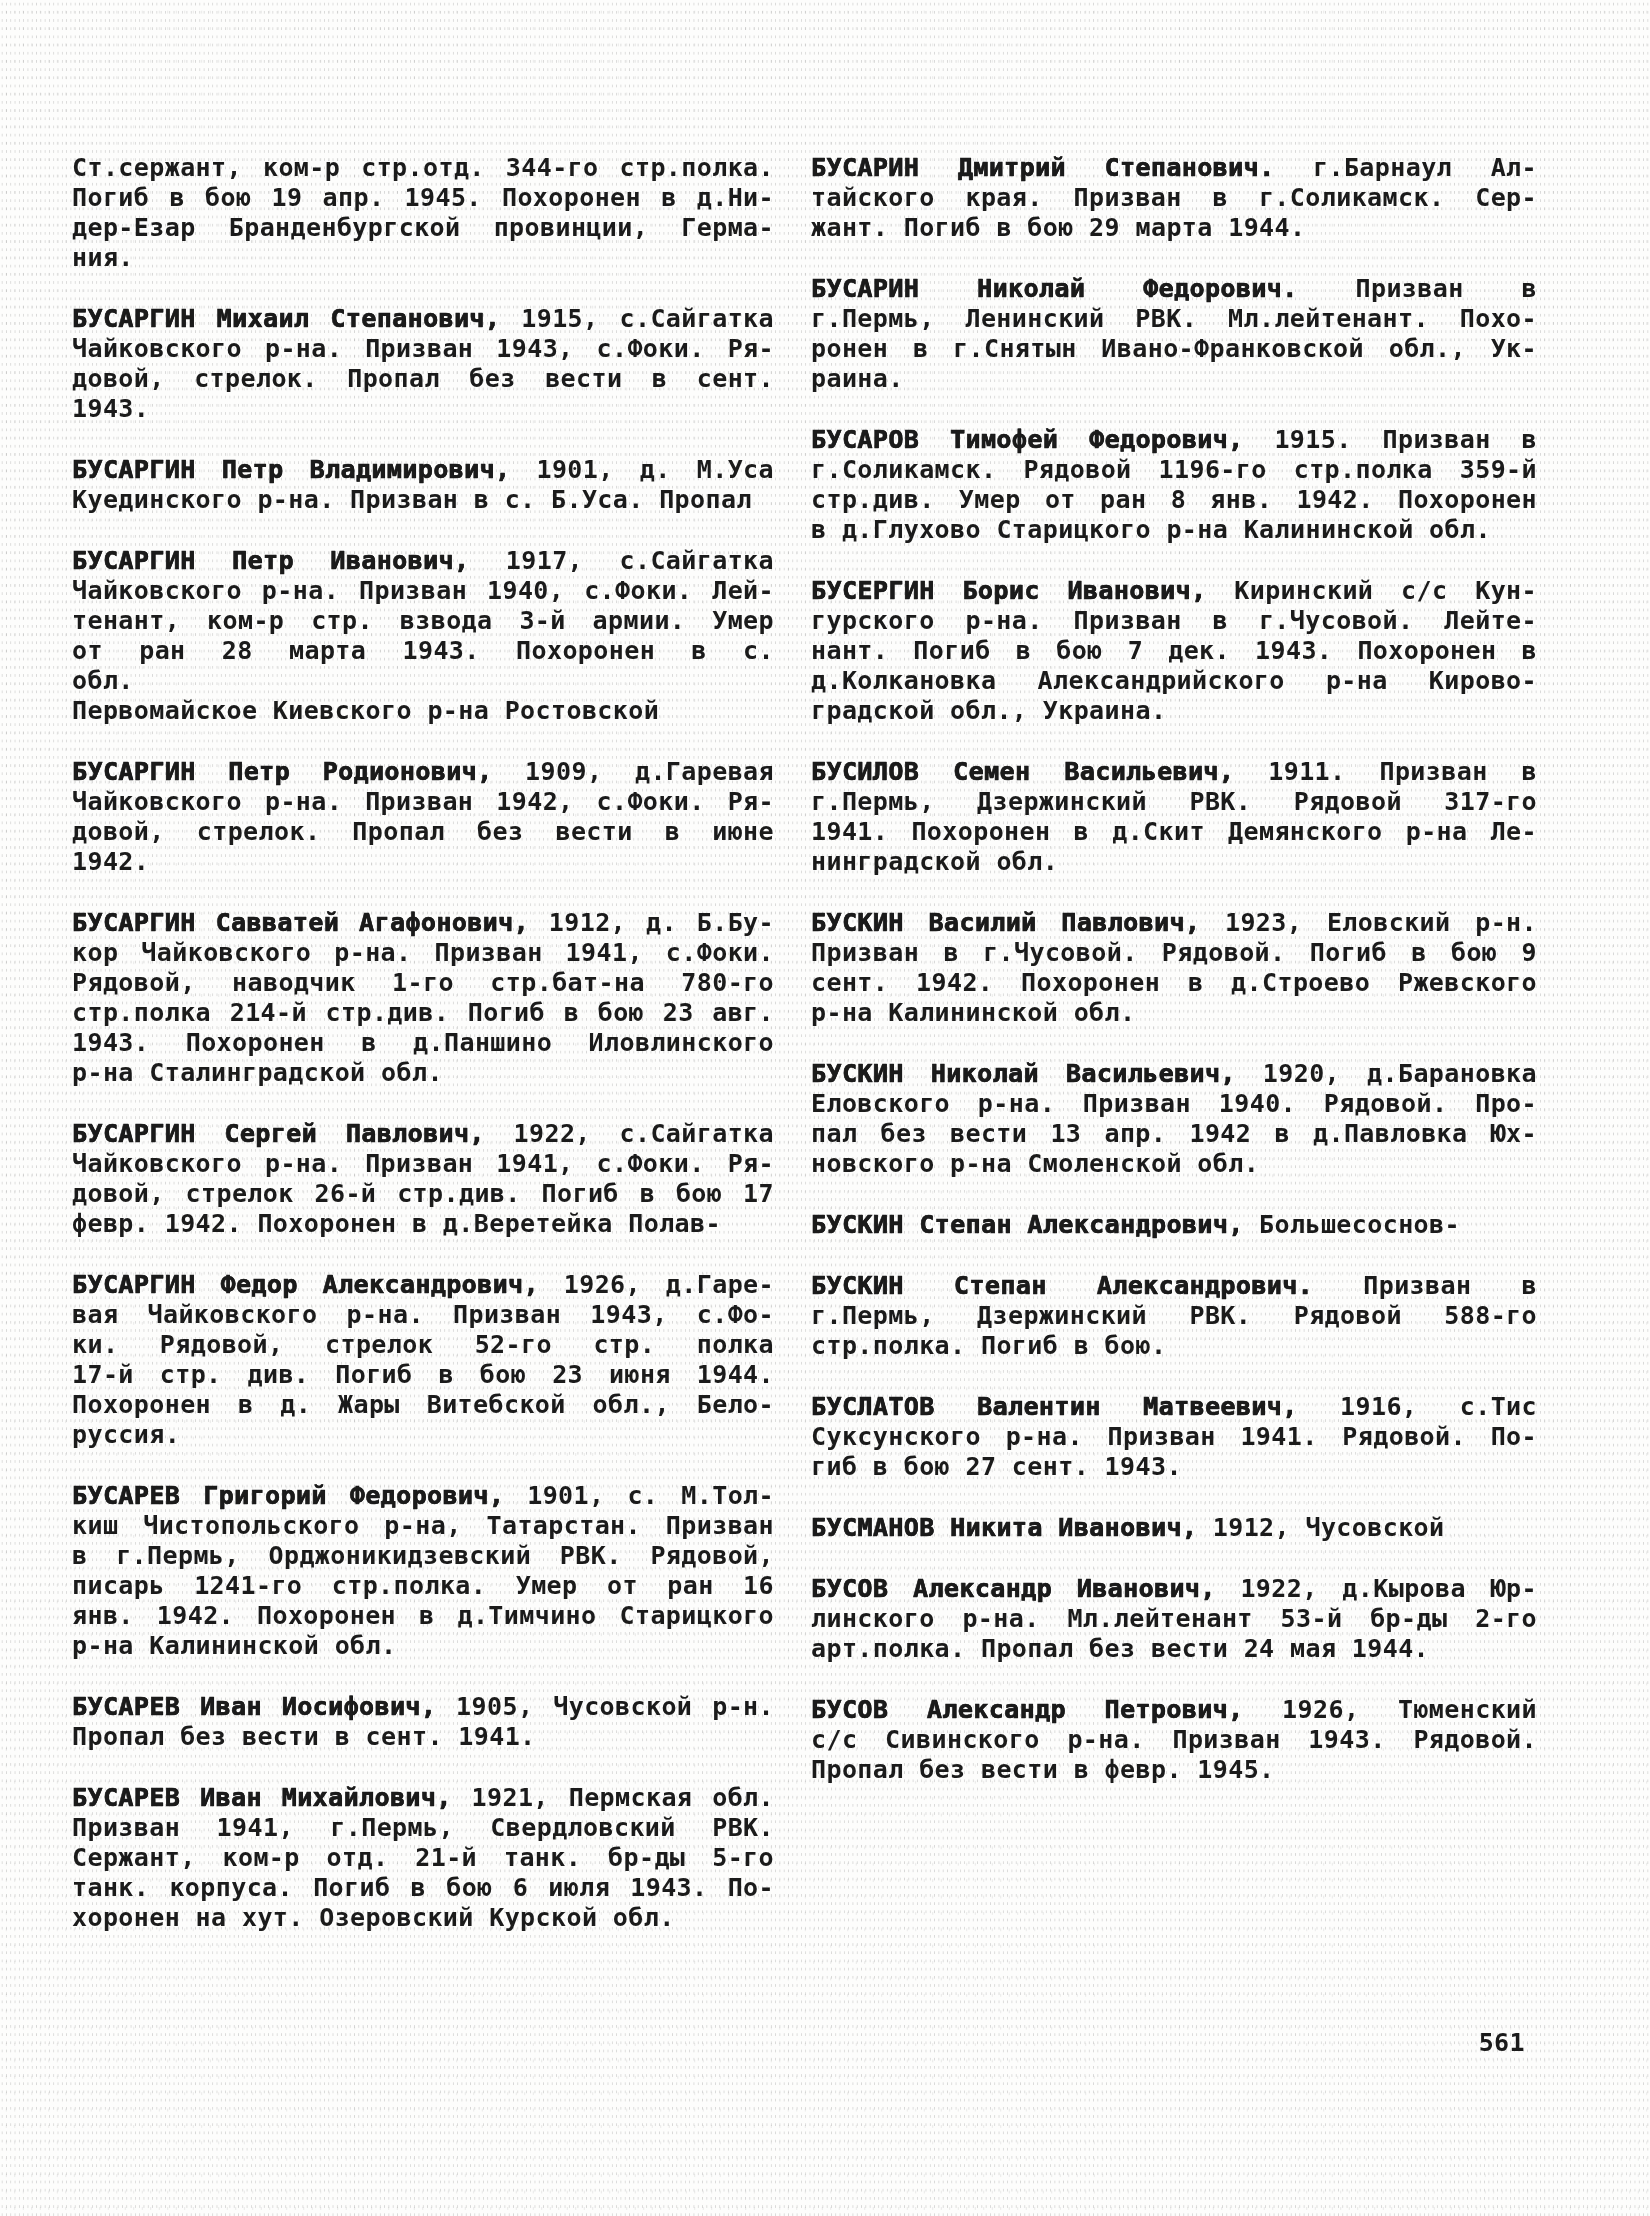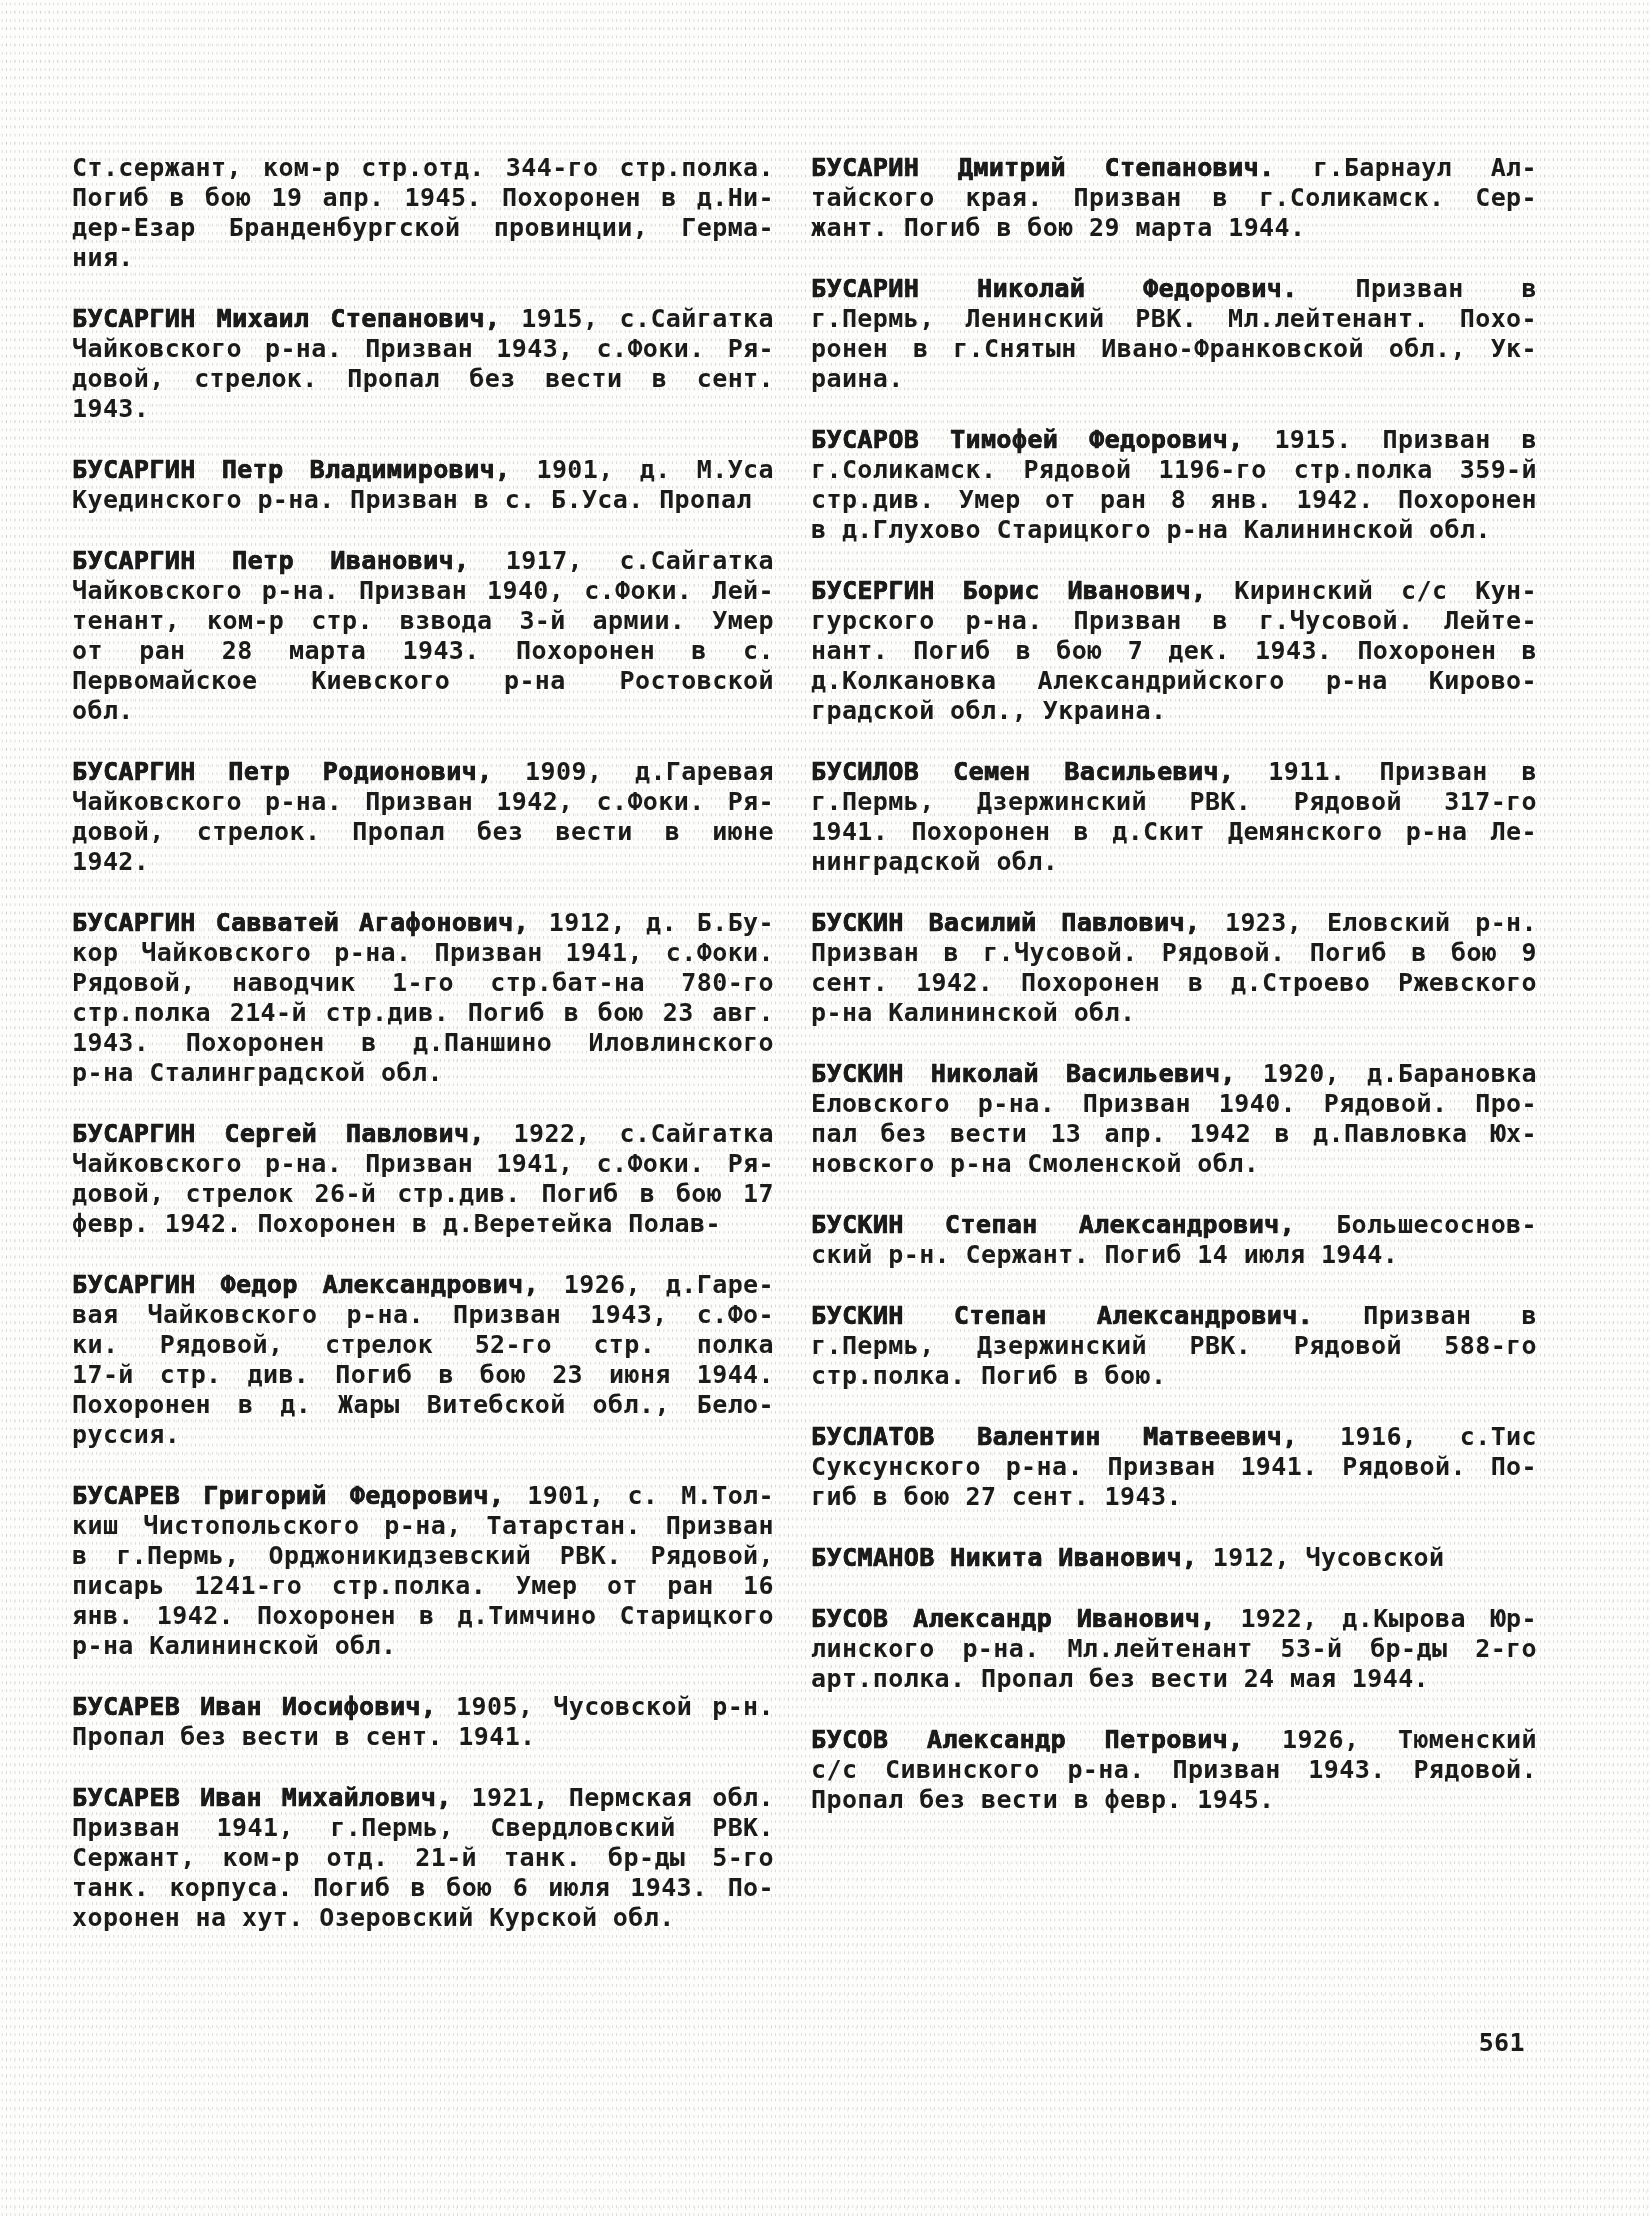--- a/index.html
+++ b/index.html
@@ -80,22 +80,22 @@
       </div>
       <div class="entry">
         <div class="line"><span class="entry-name">БУСАРГИН Петр Владимирович,</span><span> 1901, д. М.Уса</span></div>
         <div class="line">Куединского р-на. Призван в с. Б.Уса. Пропал</div>
       </div>
       <div class="entry">
         <div class="line"><span class="entry-name">БУСАРГИН Петр Иванович,</span><span> 1917, с.Сайгатка</span></div>
         <div class="line">Чайковского р-на. Призван 1940, с.Фоки. Лей-</div>
         <div class="line">тенант, ком-р стр. взвода 3-й армии. Умер</div>
         <div class="line">от ран 28 марта 1943. Похоронен в с.</div>
+        <div class="line">обл.</div>
         <div class="line">Первомайское Киевского р-на Ростовской</div>
-        <div class="line">обл.</div>
       </div>
       <div class="entry">
         <div class="line"><span class="entry-name">БУСАРГИН Петр Родионович,</span><span> 1909, д.Гаревая</span></div>
         <div class="line">Чайковского р-на. Призван 1942, с.Фоки. Ря-</div>
         <div class="line">довой, стрелок. Пропал без вести в июне</div>
         <div class="line">1942.</div>
       </div>
       <div class="entry">
         <div class="line"><span class="entry-name">БУСАРГИН Савватей Агафонович,</span><span> 1912, д. Б.Бу-</span></div>
         <div class="line">кор Чайковского р-на. Призван 1941, с.Фоки.</div>
@@ -176,21 +176,20 @@
         <div class="line">р-на Калининской обл.</div>
       </div>
       <div class="entry">
         <div class="line"><span class="entry-name">БУСКИН Николай Васильевич,</span><span> 1920, д.Барановка</span></div>
         <div class="line">Еловского р-на. Призван 1940. Рядовой. Про-</div>
         <div class="line">пал без вести 13 апр. 1942 в д.Павловка Юх-</div>
         <div class="line">новского р-на Смоленской обл.</div>
       </div>
       <div class="entry">
         <div class="line"><span class="entry-name">БУСКИН Степан Александрович,</span><span> Большесоснов-</span></div>
-        <div class="line">ский р-н. Сержант. Погиб 14 июля 1944.</div>
       </div>
       <div class="entry">
         <div class="line"><span class="entry-name">БУСКИН Степан Александрович.</span><span> Призван в</span></div>
         <div class="line">г.Пермь, Дзержинский РВК. Рядовой 588-го</div>
         <div class="line">стр.полка. Погиб в бою.</div>
       </div>
       <div class="entry">
         <div class="line"><span class="entry-name">БУСЛАТОВ Валентин Матвеевич,</span><span> 1916, с.Тис</span></div>
         <div class="line">Суксунского р-на. Призван 1941. Рядовой. По-</div>
         <div class="line">гиб в бою 27 сент. 1943.</div>

